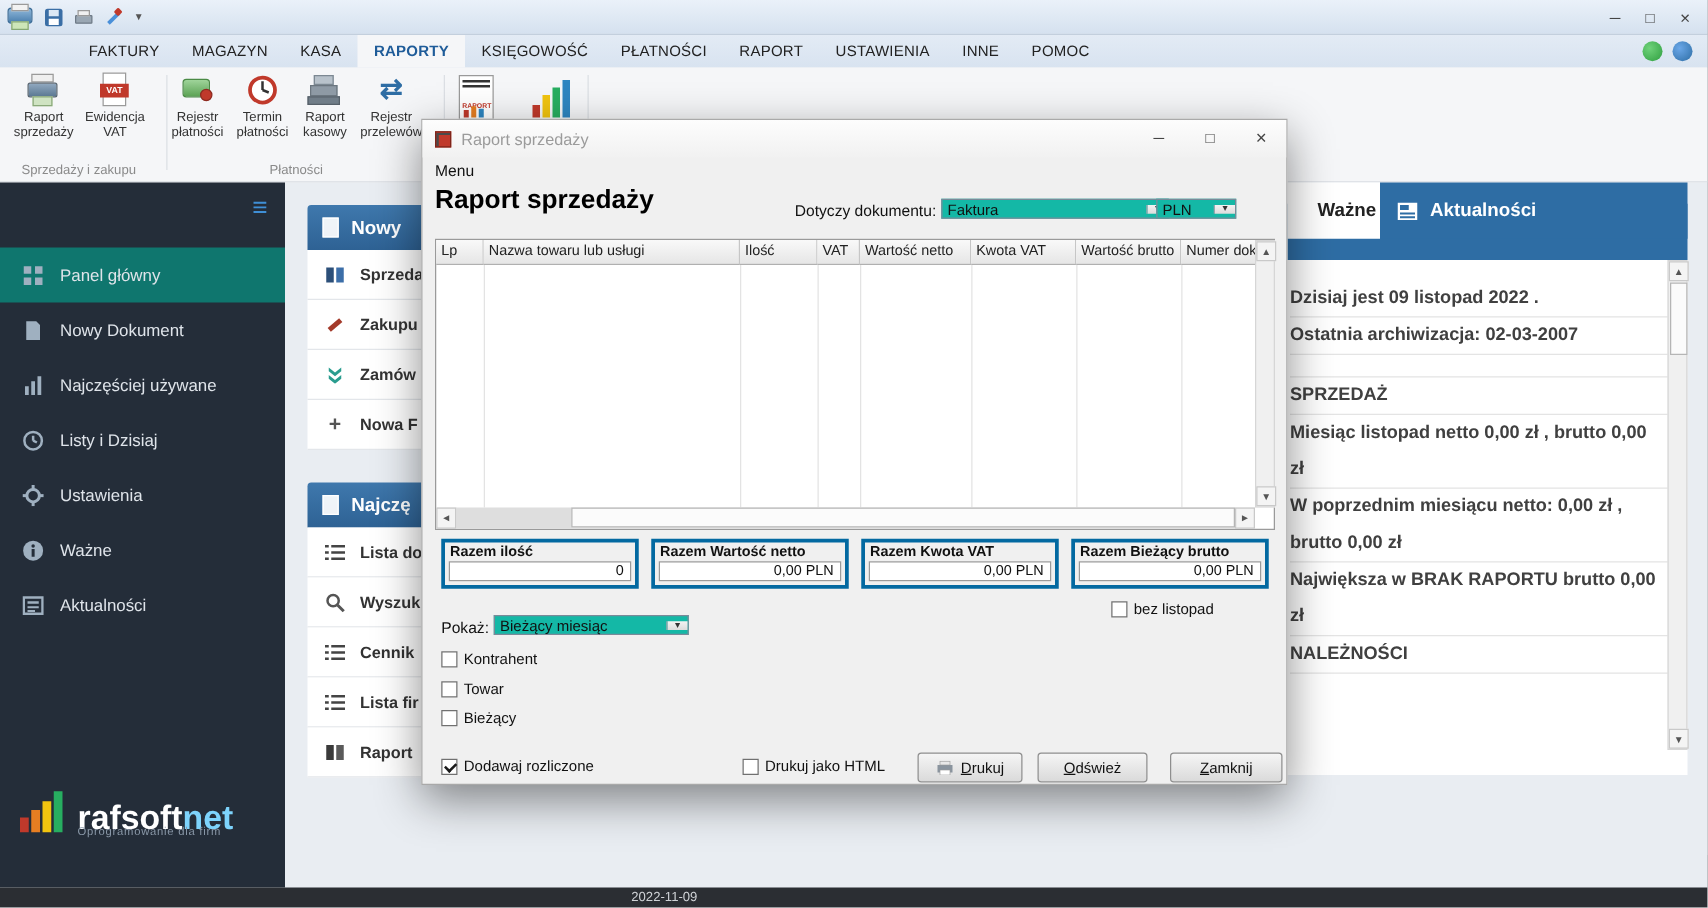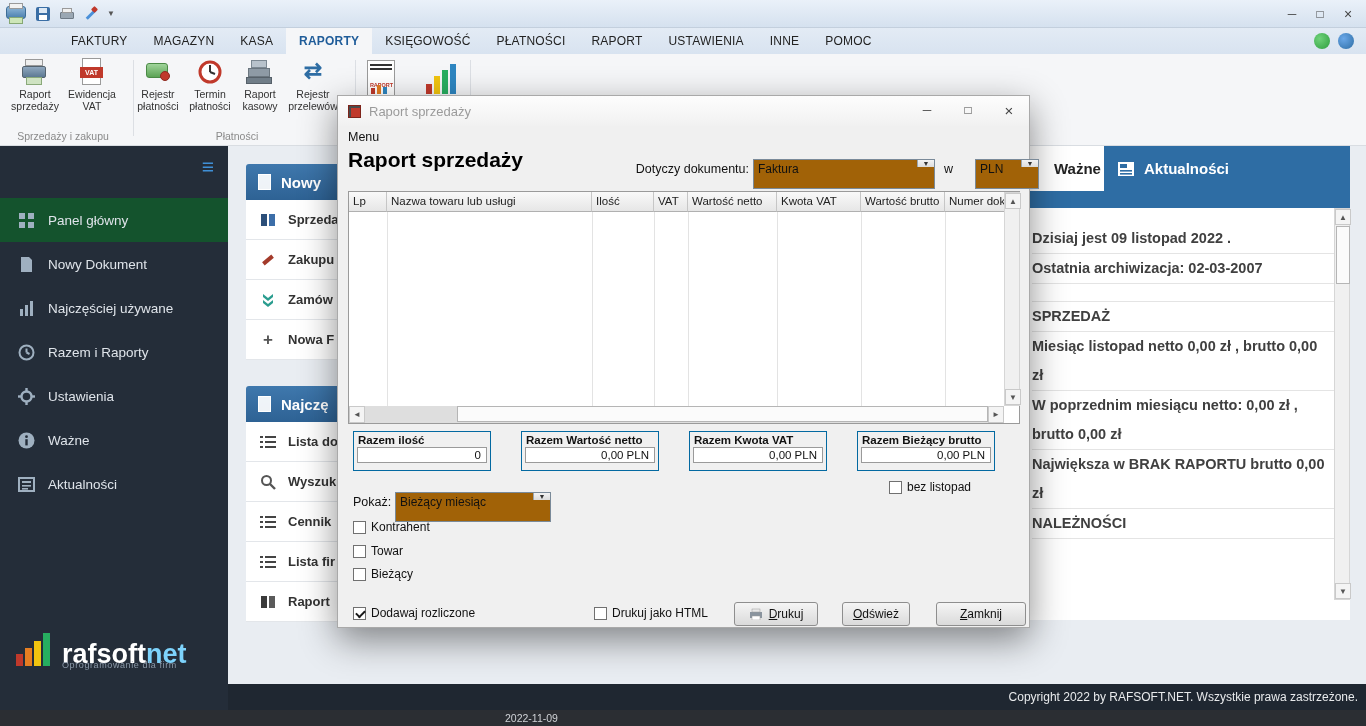--- a/index.html
+++ b/index.html
@@ -19,21 +19,21 @@
   
   #ribbon{position:absolute;left:0;top:54px;width:1366px;height:92px;background:#f5f6f8;border-bottom:1px solid #d9dde2}
   .ritem{position:absolute;top:4px;width:56px;text-align:center}
   .ritem .ricon{width:30px;height:28px;margin:0 auto 2px;position:relative}
   .ritem .rlabel{font-size:10.5px;line-height:1.18;color:#333}
   .rgroup{position:absolute;top:76px;font-size:10.5px;color:#8a8a8a;text-align:center}
   .rsep{position:absolute;top:6px;width:1px;height:76px;background:#dcdfe4}
   
   #sidebar{position:absolute;left:0;top:146px;width:228px;height:564px;background:#242d39}
   .sitem{height:44px;display:flex;align-items:center;gap:13px;padding-left:18px;color:#dfe4ea;font-size:13.5px;cursor:default}
-  .sitem.active{background:#14532d}
+  .sitem.active{background:#0f766e}
   .sitem svg{flex:none}
   #hamburger{position:absolute;right:14px;top:10px;font-size:21px;color:#3f8fd6;font-weight:bold;line-height:1}
   #logo{position:absolute;left:14px;top:482px;display:flex;align-items:flex-end;gap:8px}
   #logo .wordmark{font-size:27px;font-weight:bold;line-height:.9}
   #logo .p1{color:#fff}
   #logo .p2{color:#7dd3fc}
   #tagline{position:absolute;left:62px;top:514px;font-size:9px;color:#8a98a8;letter-spacing:.6px}
   
   .lsec-h{position:absolute;left:18px;width:240px;height:36px;background:linear-gradient(#3f78ad,#2e6294);
     color:#fff;font-size:15px;font-weight:bold;display:flex;align-items:center;gap:10px;padding-left:12px;border-radius:3px 3px 0 0}
@@ -52,29 +52,29 @@
   .sb{background:#f0f0f0;border:1px solid #d6d6d6}
   .sbbtn{position:absolute;background:#f4f4f4;border:1px solid #c9c9c9;display:flex;align-items:center;justify-content:center;font-size:8px;color:#555}
   .sbthumb{position:absolute;background:#fbfbfb;border:1px solid #b5b5b5}
   
   #dialog{position:absolute;left:337px;top:95px;width:693px;height:533px;background:#f0f0f0;border:1px solid #a9a9a9;
     box-shadow:0 12px 34px rgba(0,0,0,.45);z-index:50}
   #dtitlebar{position:absolute;left:0;top:0;width:100%;height:30px;background:linear-gradient(#fdfdfd,#f1f1f1);display:flex;align-items:center}
   #dtitle{font-size:13px;color:#9b9b9b;margin-left:8px}
   #dmenu{position:absolute;left:10px;top:34px;font-size:12.5px;color:#111}
   #dheading{position:absolute;left:10px;top:52px;font-size:21px;font-weight:600;color:#000}
-  .combo{position:absolute;height:30px;background:#a16207;border:1px solid #7a8a99;display:flex;align-items:flex-start}
+  .combo{position:absolute;height:16px;background:#14b8a6;border:1px solid #7a8a99;display:flex;align-items:center}
   .combo .val{flex:1;padding:2px 4px 0;font-size:12px;color:#111;white-space:nowrap;overflow:hidden}
   .combo .cbtn{width:17px;background:linear-gradient(#f3f3f3,#dcdcdc);border-left:1px solid #9aa5af;display:flex;align-items:center;justify-content:center;font-size:7px;color:#333}
   .dlabel{position:absolute;font-size:12.5px;color:#111}
   #tablewrap{position:absolute;left:10px;top:95px;width:672px;height:233px;border:1px solid #9a9a9a;background:#fff}
   .th{position:absolute;top:0;height:20px;background:linear-gradient(#f9f9f9,#e6e6e6);border-right:1px solid #c6c6c6;border-bottom:1px solid #b0b0b0;
     font-size:11.5px;color:#222;padding:3px 0 0 4px;white-space:nowrap;overflow:hidden}
   .tcol{position:absolute;top:20px;bottom:17px;width:1px;background:#e3e3e3}
-  .total{position:absolute;width:138px;height:40px;border:1px solid #0369a1;top:335px}
+  .total{position:absolute;width:158px;height:40px;border:3px solid #0369a1;top:335px}
   .total .lbl{font-size:11.5px;font-weight:bold;color:#111;padding:2px 4px 1px;white-space:nowrap}
   .total .val{margin:0 3px;height:16px;background:#fff;border:1px solid #9a9a9a;font-size:11.5px;color:#111;text-align:right;padding:1px 5px 0}
   .cb{position:absolute;display:flex;align-items:center;gap:5px;font-size:12px;color:#111}
   .cbbox{width:13px;height:13px;background:#fff;border:1px solid #707070;position:relative;flex:none}
   .cbbox.checked::after{content:"";position:absolute;left:2px;top:2px;width:7px;height:4px;border-left:2px solid #1a1a1a;border-bottom:2px solid #1a1a1a;transform:rotate(-45deg)}
   .wbtn{position:absolute;height:24px;background:linear-gradient(#f5f5f5,#dadada);border:1px solid #8e8e8e;border-radius:3px;
     font-size:12px;color:#111;display:flex;align-items:center;justify-content:center;gap:6px}
   .wbtn u{text-decoration:underline}
   
   #copybar{position:absolute;left:228px;top:684px;width:1138px;height:26px;background:#1f2731;color:#e8eaec;font-size:12px;
@@ -235,21 +235,21 @@
             <rect x="12" y="1" width="3" height="15"></rect>
           </svg>
         <span>Najczęściej używane</span>
       </div>
       <div class="sitem">
         <svg width="17" height="17">
             <circle cx="8.5" cy="8.5" r="7" fill="none" stroke="#9fb0c0" stroke-width="2"></circle>
             <line x1="8.5" y1="8.5" x2="8.5" y2="4.5" stroke="#9fb0c0" stroke-width="2"></line>
             <line x1="8.5" y1="8.5" x2="11.5" y2="10" stroke="#9fb0c0" stroke-width="2"></line>
           </svg>
-        <span>Razem i Raporty</span>
+        <span>Listy i Dzisiaj</span>
       </div>
       <div class="sitem">
         <svg width="17" height="17">
           <circle cx="8.5" cy="8.5" r="5" fill="none" stroke="#9fb0c0" stroke-width="2.4"></circle>
           <rect x="7.3" y="0" width="2.4" height="3.4" fill="#9fb0c0"></rect>
             <rect x="7.3" y="13.6" width="2.4" height="3.4" fill="#9fb0c0"></rect>
           <rect x="0" y="7.3" width="3.4" height="2.4" fill="#9fb0c0"></rect>
             <rect x="13.6" y="7.3" width="3.4" height="2.4" fill="#9fb0c0"></rect>
         </svg>
         <span>Ustawienia</span>
@@ -416,21 +416,21 @@
     </div>
     <div id="dmenu">Menu</div>
     <div id="dheading">Raport sprzedaży</div>
 
     <div class="dlabel" style="left:293px;top:66px;width:118px;text-align:right">Dotyczy dokumentu:</div>
     <div class="combo" style="left:415px;top:63px;width:182px">
       <div class="val">Faktura</div>
       <div class="cbtn">▼</div>
     </div>
     <div class="dlabel" style="left:606px;top:66px">w</div>
-    <div class="combo" style="left:637px;top:63px;width:64px">
+    <div class="combo" style="left:587px;top:63px;width:64px">
       <div class="val">PLN</div>
       <div class="cbtn">▼</div>
     </div>
 
     <div id="tablewrap">
       <div class="th" style="left:0;width:38px">Lp</div>
       <div class="th" style="left:38px;width:205px">Nazwa towaru lub usługi</div>
       <div class="th" style="left:243px;width:62px">Ilość</div>
       <div class="th" style="left:305px;width:34px">VAT</div>
       <div class="th" style="left:339px;width:89px">Wartość netto</div>
@@ -507,28 +507,25 @@
       <span>Drukuj jako HTML</span>
     </div>
     <div class="wbtn" style="left:396px;top:506px;width:84px">
       <svg width="14" height="12">
           <rect x="1" y="4" width="12" height="6" fill="#8a949e"></rect>
           <rect x="3" y="1" width="8" height="3" fill="#e8e8e8" stroke="#9a9a9a" stroke-width="0.5"></rect>
           <rect x="3" y="8" width="8" height="4" fill="#fff" stroke="#9a9a9a" stroke-width="0.5"></rect>
         </svg>
       <span><u>D</u><span>rukuj</span></span>
     </div>
-    <div class="wbtn" style="left:504px;top:506px;width:68px">
+    <div class="wbtn" style="left:492px;top:506px;width:88px">
       <span><u>O</u><span>dśwież</span></span>
     </div>
     <div class="wbtn" style="left:598px;top:506px;width:90px">
       <span><u>Z</u><span>amknij</span></span>
     </div>
   </div>
 
-  <div id="copybar">
-    <span>Copyright 2022 by RAFSOFT.NET. Wszystkie prawa zastrzeżone.</span>
-  </div>
   <div id="taskbar">
     <span>2022-11-09</span>
   </div>
 
 </div>
 
 </body></html>

